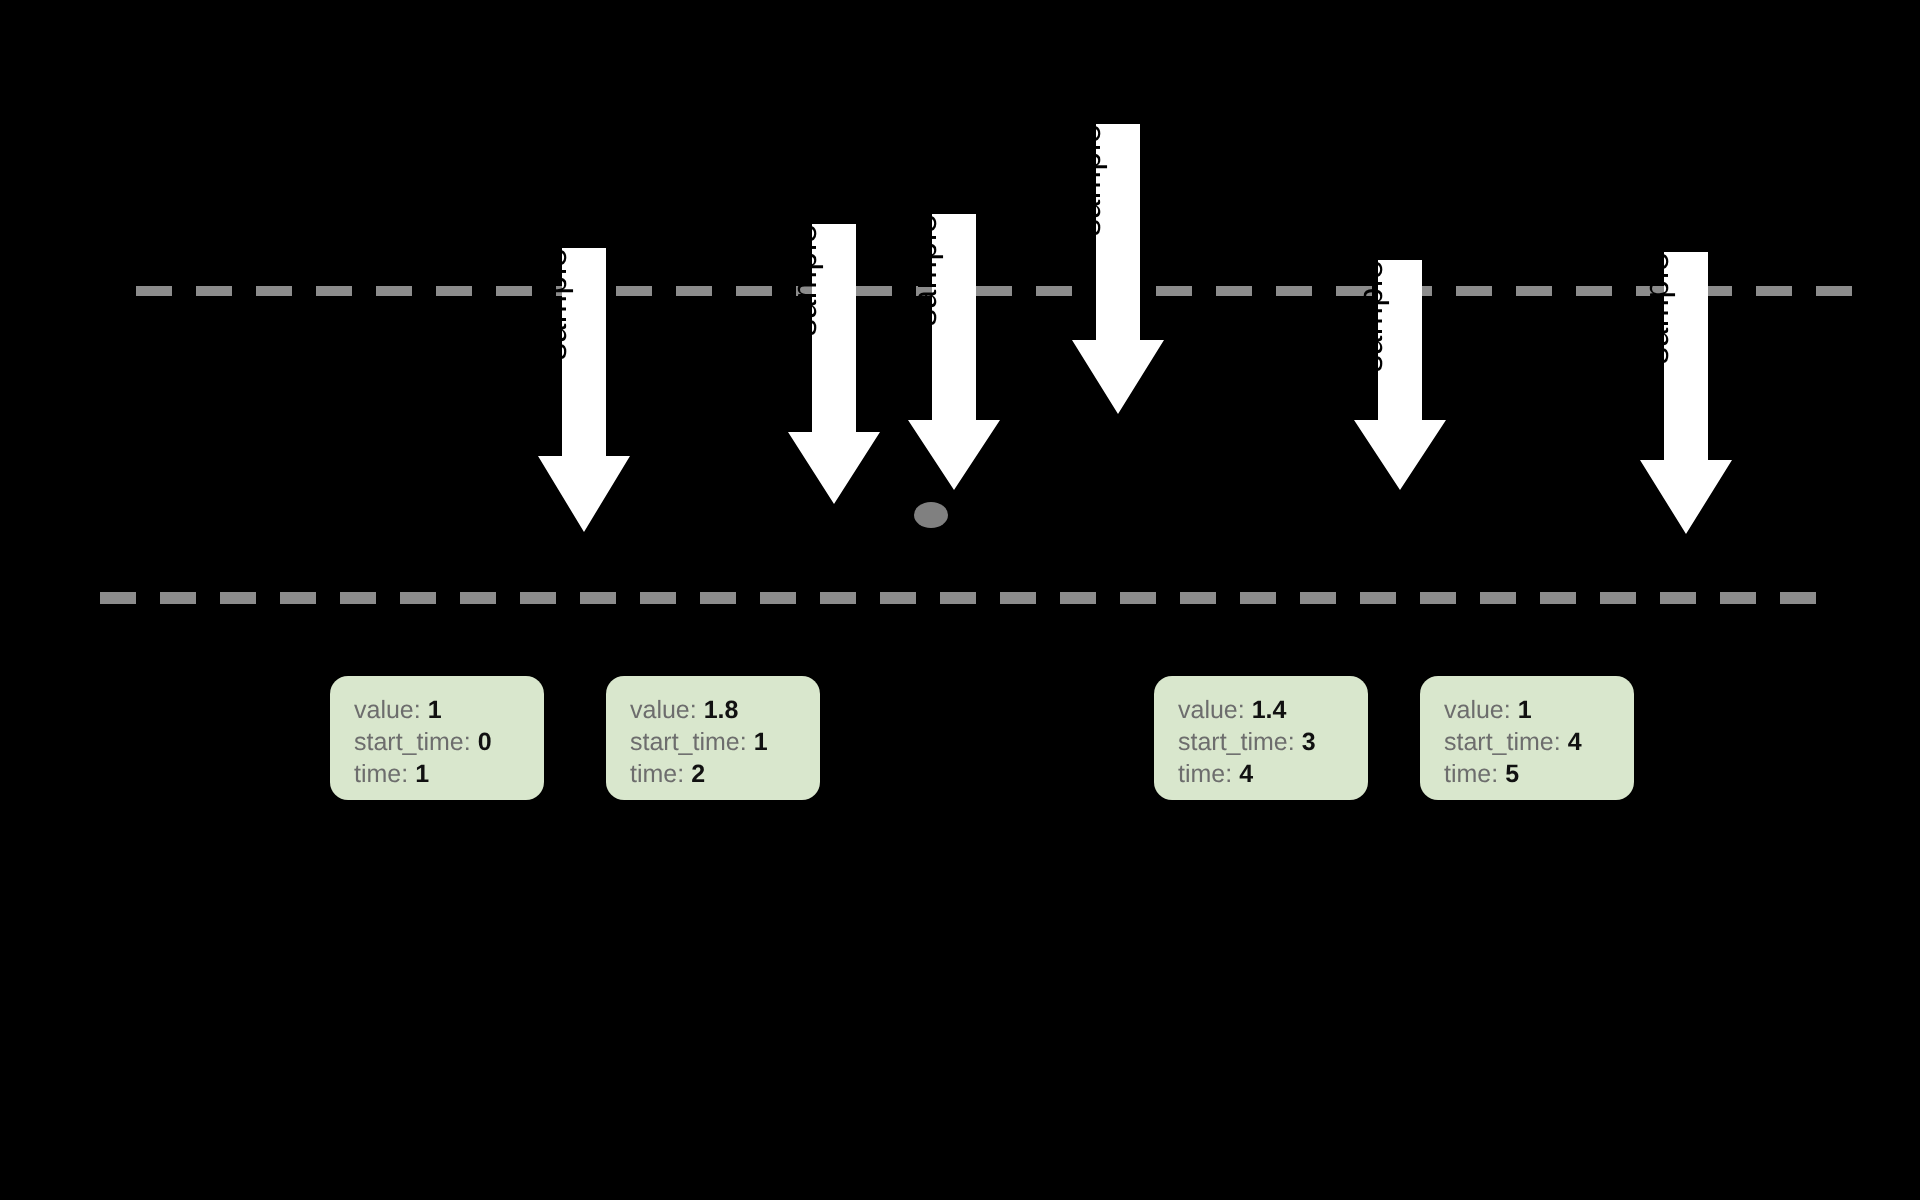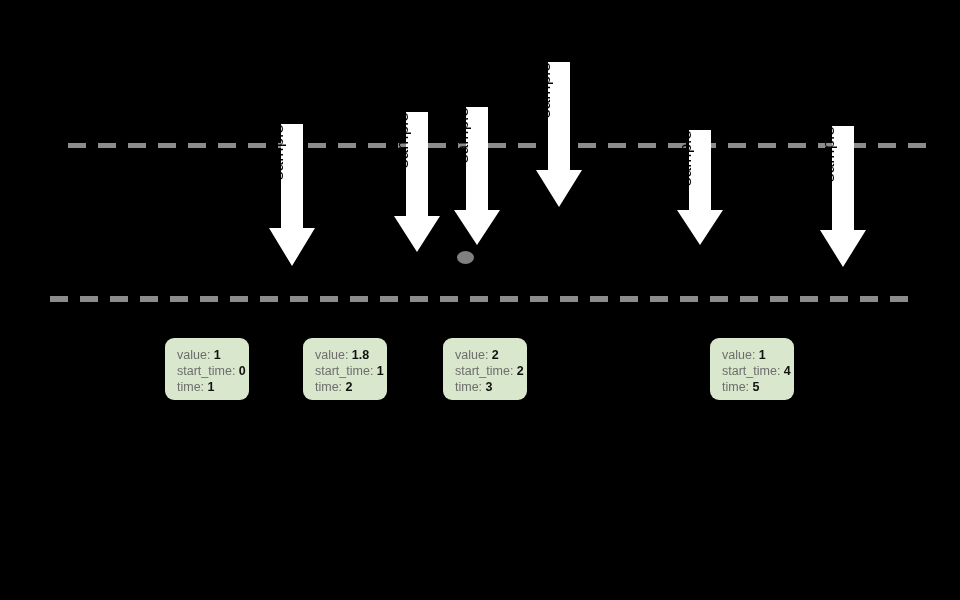--- a/index.html
+++ b/index.html
@@ -75,21 +75,21 @@
     width: 17px;
     height: 13px;
     background: #808080;
     border-radius: 50%;
   }
 
   
   .record-box {
     position: absolute;
     top: 338px;
-    width: 84px;
+    width: 107px;
     height: 62px;
     background: #d9e7cd;
     border-radius: 9px;
     box-sizing: border-box;
     padding: 9px 4px 0 12px;
   }
   .record-line {
     font-size: 12.5px;
     line-height: 16px;
     color: #6d6d6d;
@@ -175,35 +175,35 @@
     <div class="record-line">
       <span>start_time:</span>
       <span class="v">1</span>
     </div>
     <div class="record-line">
       <span>time:</span>
       <span class="v">2</span>
     </div>
   </div>
 
-  <div class="record-box" id="record-2" style="left: 443px;">
-    <div class="record-line">
-      <span>value:</span>
-      <span class="v">2</span>
-    </div>
-    <div class="record-line">
-      <span>start_time:</span>
-      <span class="v">2</span>
-    </div>
-    <div class="record-line">
-      <span>time:</span>
+
+  <div class="record-box" id="record-3" style="left: 577px;">
+    <div class="record-line">
+      <span>value:</span>
+      <span class="v">1.4</span>
+    </div>
+    <div class="record-line">
+      <span>start_time:</span>
       <span class="v">3</span>
     </div>
-  </div>
-
+    <div class="record-line">
+      <span>time:</span>
+      <span class="v">4</span>
+    </div>
+  </div>
 
   <div class="record-box" id="record-4" style="left: 710px;">
     <div class="record-line">
       <span>value:</span>
       <span class="v">1</span>
     </div>
     <div class="record-line">
       <span>start_time:</span>
       <span class="v">4</span>
     </div>

